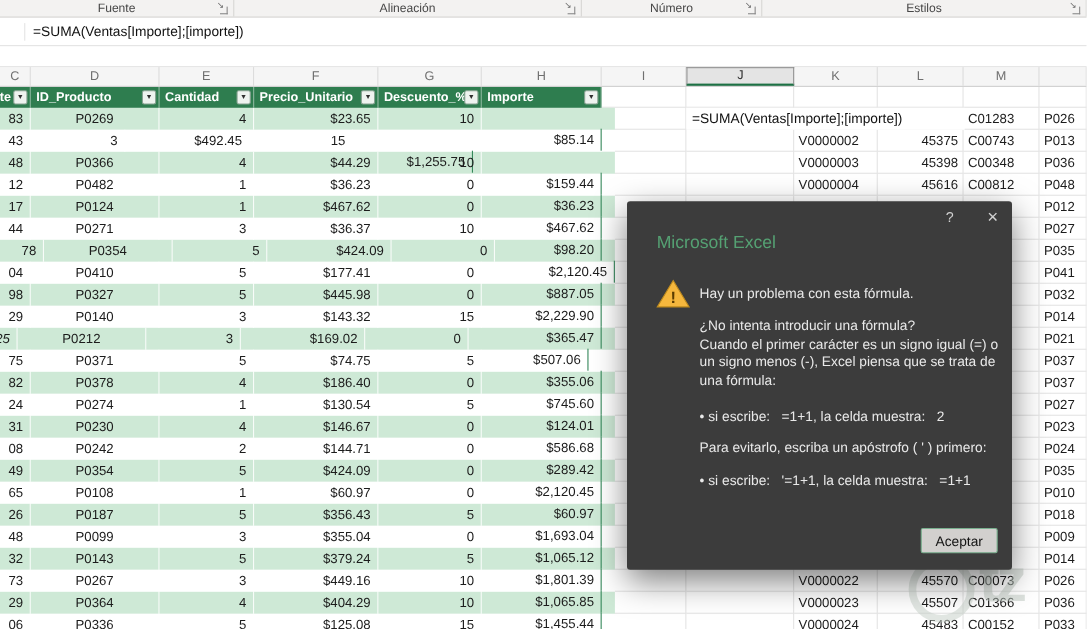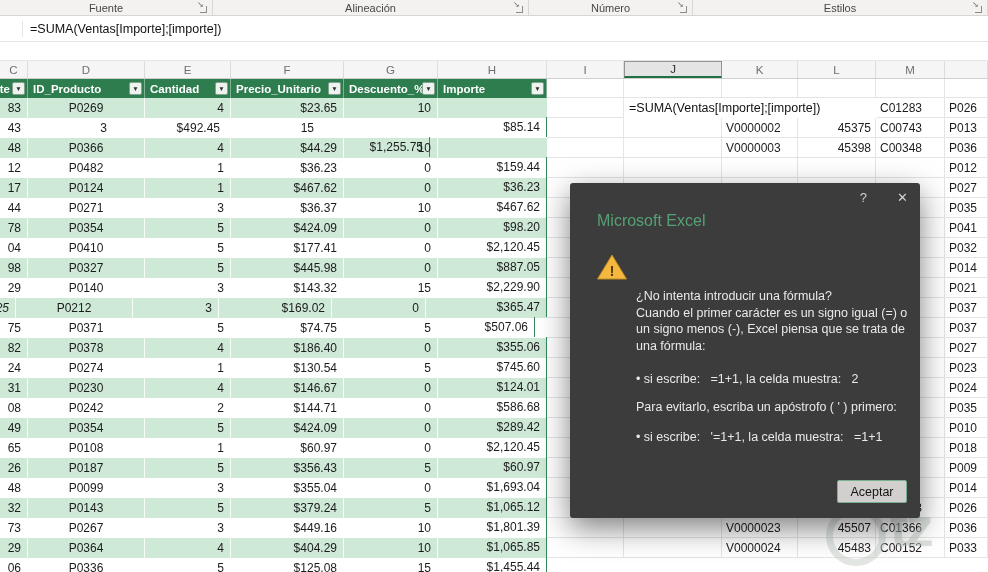--- a/index.html
+++ b/index.html
@@ -210,21 +210,21 @@
         </div>
         <div class="trow">
           <div class="td al-r" style="width: 28px;">44</div>
           <div class="td al-c" style="width: 117px;">P0271</div>
           <div class="td al-r" style="width: 86px;">3</div>
           <div class="td al-r" style="width: 113px;">$36.37</div>
           <div class="td al-r" style="width: 94px;">10</div>
           <div class="td al-r edge" style="width: 109px;">$98.20</div>
         </div>
         <div class="trow green">
-          <div class="td al-r" style="width: 28px;">78</div>
+          <div class="td al-r" style="width: 28px; margin-left: 12px;">78</div>
           <div class="td al-c" style="width: 117px;">P0354</div>
           <div class="td al-r" style="width: 86px;">5</div>
           <div class="td al-r" style="width: 113px;">$424.09</div>
           <div class="td al-r" style="width: 94px;">0</div>
           <div class="td al-r edge" style="width: 109px;">$2,120.45</div>
         </div>
         <div class="trow">
           <div class="td al-r" style="width: 28px;">04</div>
           <div class="td al-c" style="width: 117px;">P0410</div>
           <div class="td al-r" style="width: 86px;">5</div>
@@ -389,20 +389,28 @@
         <div class="rc" style="width: 69px;">C00743</div>
         <div class="rc" style="width: 43px;">P013</div>
       </div>
       <div class="rrow" style="height: 20px;">
         <div class="rc" style="width: 77px;"></div>
         <div class="rc" style="width: 98px;"></div>
         <div class="rc" style="width: 76px;">V0000003</div>
         <div class="rc al-r" style="width: 78px;">45398</div>
         <div class="rc" style="width: 69px;">C00348</div>
         <div class="rc" style="width: 43px;">P036</div>
+      </div>
+      <div class="rrow" style="height: 20px;">
+        <div class="rc" style="width: 77px;"></div>
+        <div class="rc" style="width: 98px;"></div>
+        <div class="rc" style="width: 76px;">V0000004</div>
+        <div class="rc al-r" style="width: 78px;">45616</div>
+        <div class="rc" style="width: 69px;">C00812</div>
+        <div class="rc" style="width: 43px;">P048</div>
       </div>
       <div class="rrow" style="height: 20px;">
         <div class="rc" style="width: 77px;"></div>
         <div class="rc" style="width: 98px;"></div>
         <div class="rc" style="width: 76px;"></div>
         <div class="rc al-r" style="width: 78px;"></div>
         <div class="rc" style="width: 69px;"></div>
         <div class="rc" style="width: 43px;">P012</div>
       </div>
       <div class="rrow" style="height: 20px;">
@@ -569,20 +577,21 @@
   <div class="dialog">
     <div class="dlg-controls">
       <span>?</span>
       <span>✕</span>
     </div>
     <div class="dlg-title">Microsoft Excel</div>
     <svg class="dlg-icon" width="32" height="28" viewBox="0 0 32 28">
       <path d="M16 2 L30.5 26 L1.5 26 Z" fill="#f5b73d" stroke="#bd8a1e" stroke-width="1"></path>
       <text x="16" y="22.5" text-anchor="middle" font-size="15" font-weight="bold" fill="#5a3c00">!</text>
     </svg>
+    <div class="dlg-line1">Hay un problema con esta fórmula.</div>
     <div class="dlg-para1">¿No intenta introducir una fórmula?
 Cuando el primer carácter es un signo igual (=) o
 un signo menos (-), Excel piensa que se trata de
 una fórmula:</div>
     <div class="dlg-b1">• si escribe:   =1+1, la celda muestra:   2</div>
     <div class="dlg-para2">Para evitarlo, escriba un apóstrofo ( ' ) primero:</div>
     <div class="dlg-b2">• si escribe:   '=1+1, la celda muestra:   =1+1</div>
     <div class="dlg-btn">Aceptar</div>
   </div>
 

